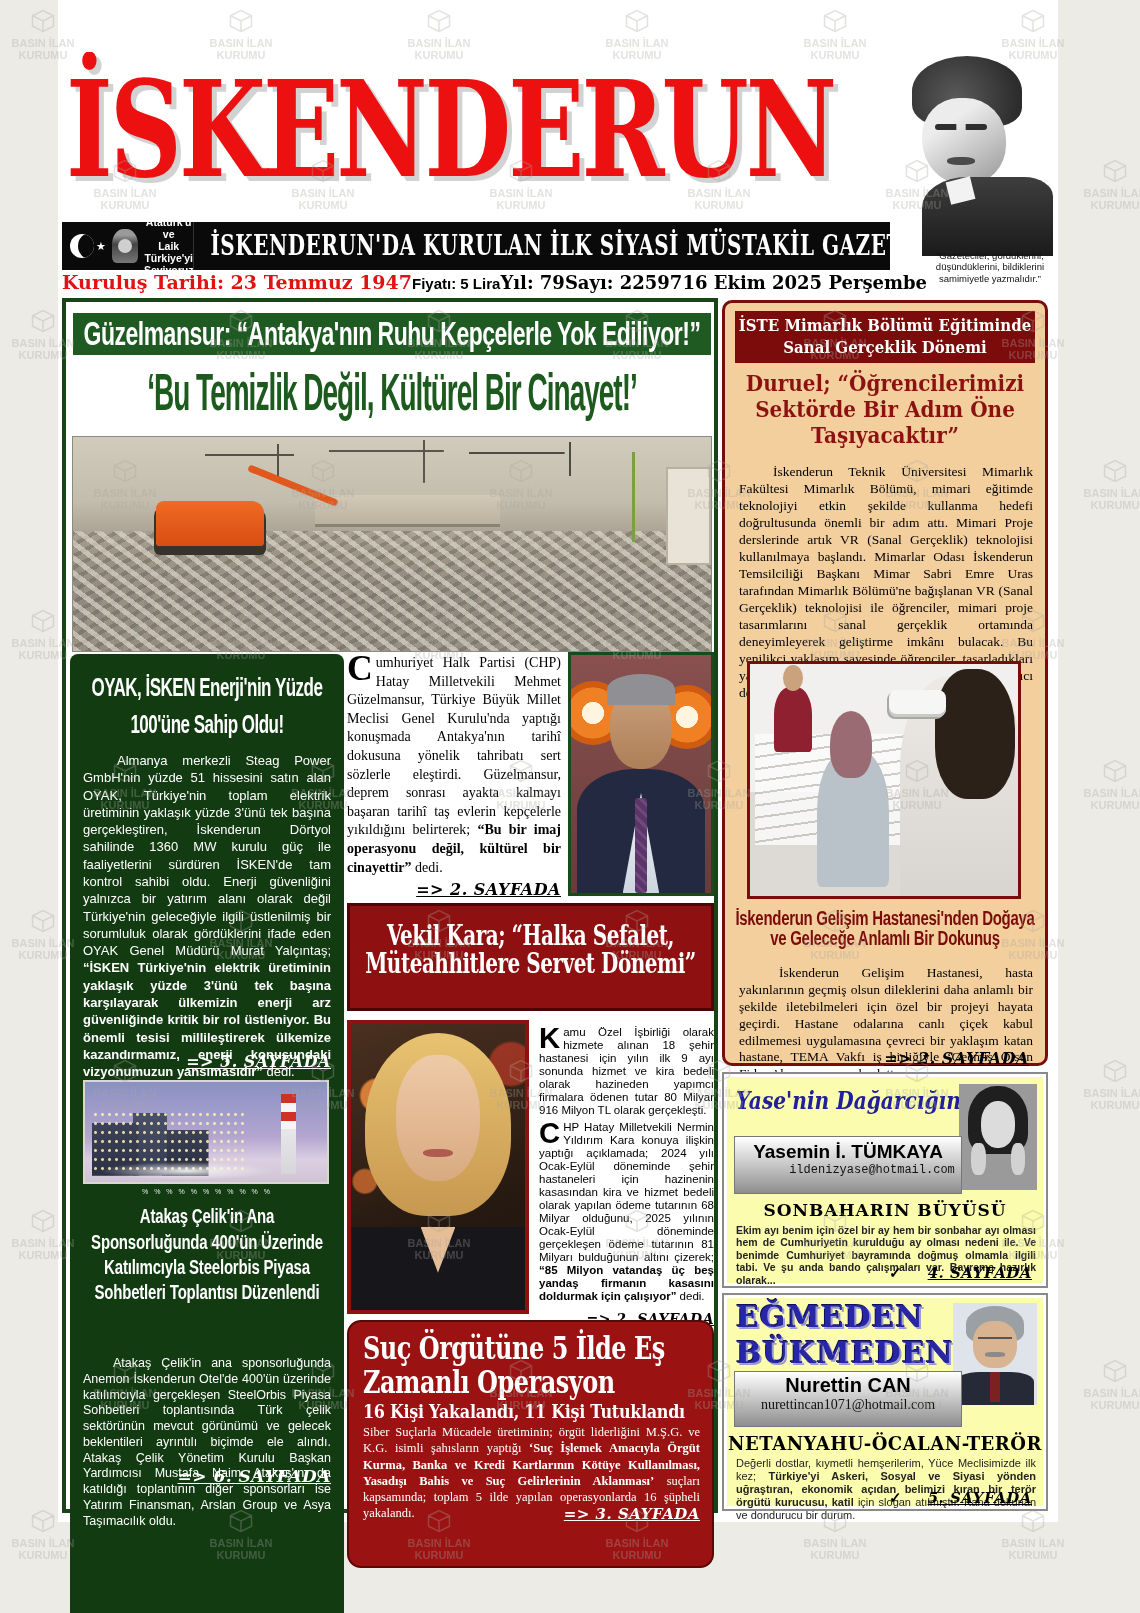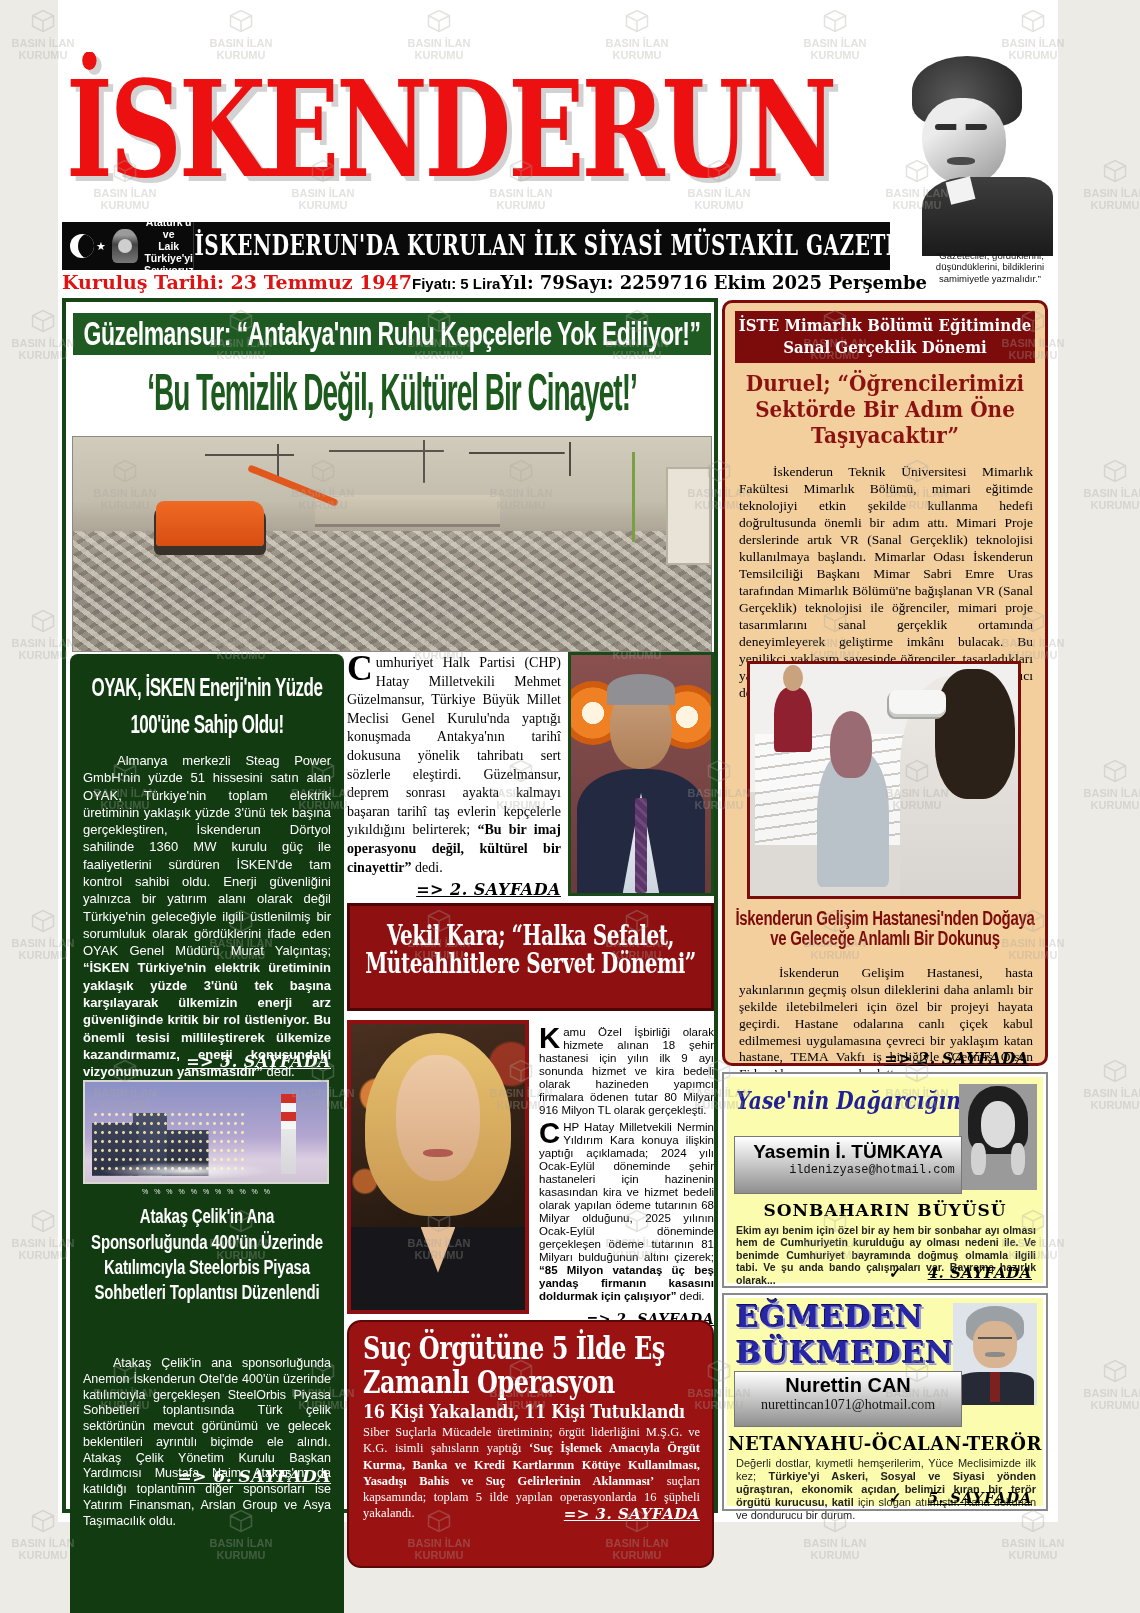--- a/index.html
+++ b/index.html
@@ -22,21 +22,21 @@
              align-items:center;}
   .flag-box{width:215px;height:48px;display:flex;align-items:center;gap:6px;padding-left:8px;
             box-sizing:border-box;border-right:1px solid #333;}
   .cres{width:24px;height:24px;border-radius:50%;background:#fff;position:relative;flex:none;overflow:hidden;}
   .cres::after{content:"";position:absolute;left:8px;top:-1px;width:24px;height:26px;border-radius:50%;background:#0a0a0a;}
   .flag-star{color:#fff;font-size:11px;margin-left:-4px;flex:none;}
   .mini-ata{width:26px;height:34px;background:linear-gradient(#9a9a9a 18%,#444 45%,#777);
             border-radius:45% 45% 18% 18%;flex:none;position:relative;}
   .mini-ata::after{content:"";position:absolute;left:6px;top:10px;width:14px;height:14px;border-radius:50%;background:#cfcfcf;}
   .flag-text{color:#fff;font-size:10.5px;font-weight:bold;line-height:1.15;text-align:center;flex:1;}
-  .subtitle-wrap{flex:1;}
+  .subtitle-wrap{flex:1;margin-left:16px;}
   .subtitle{font-family:"DejaVu Serif",serif;font-weight:bold;color:#fff;font-size:20px;
             transform:scaleY(1.35);display:inline-block;transform-origin:50% 50%;white-space:nowrap;letter-spacing:.5px;}
   .dateline{left:62px;top:271px;width:828px;height:26px;display:flex;align-items:baseline;
             justify-content:space-between;}
   .founded{font-family:"DejaVu Serif",serif;font-weight:bold;color:#e01212;font-size:19px;white-space:nowrap;}
   .price{font-weight:bold;font-size:15px;white-space:nowrap;}
   .dl{font-family:"DejaVu Serif",serif;font-weight:bold;font-size:18px;white-space:nowrap;}
   .ata-box{left:888px;top:48px;width:168px;height:208px;background:#fff;overflow:hidden;}
   .ata-hair{position:absolute;top:4%;left:14%;width:66%;height:34%;
             background:radial-gradient(circle at 40% 60%,#5a5a5a,#2c2c2c 80%);border-radius:55% 55% 30% 35%;}

